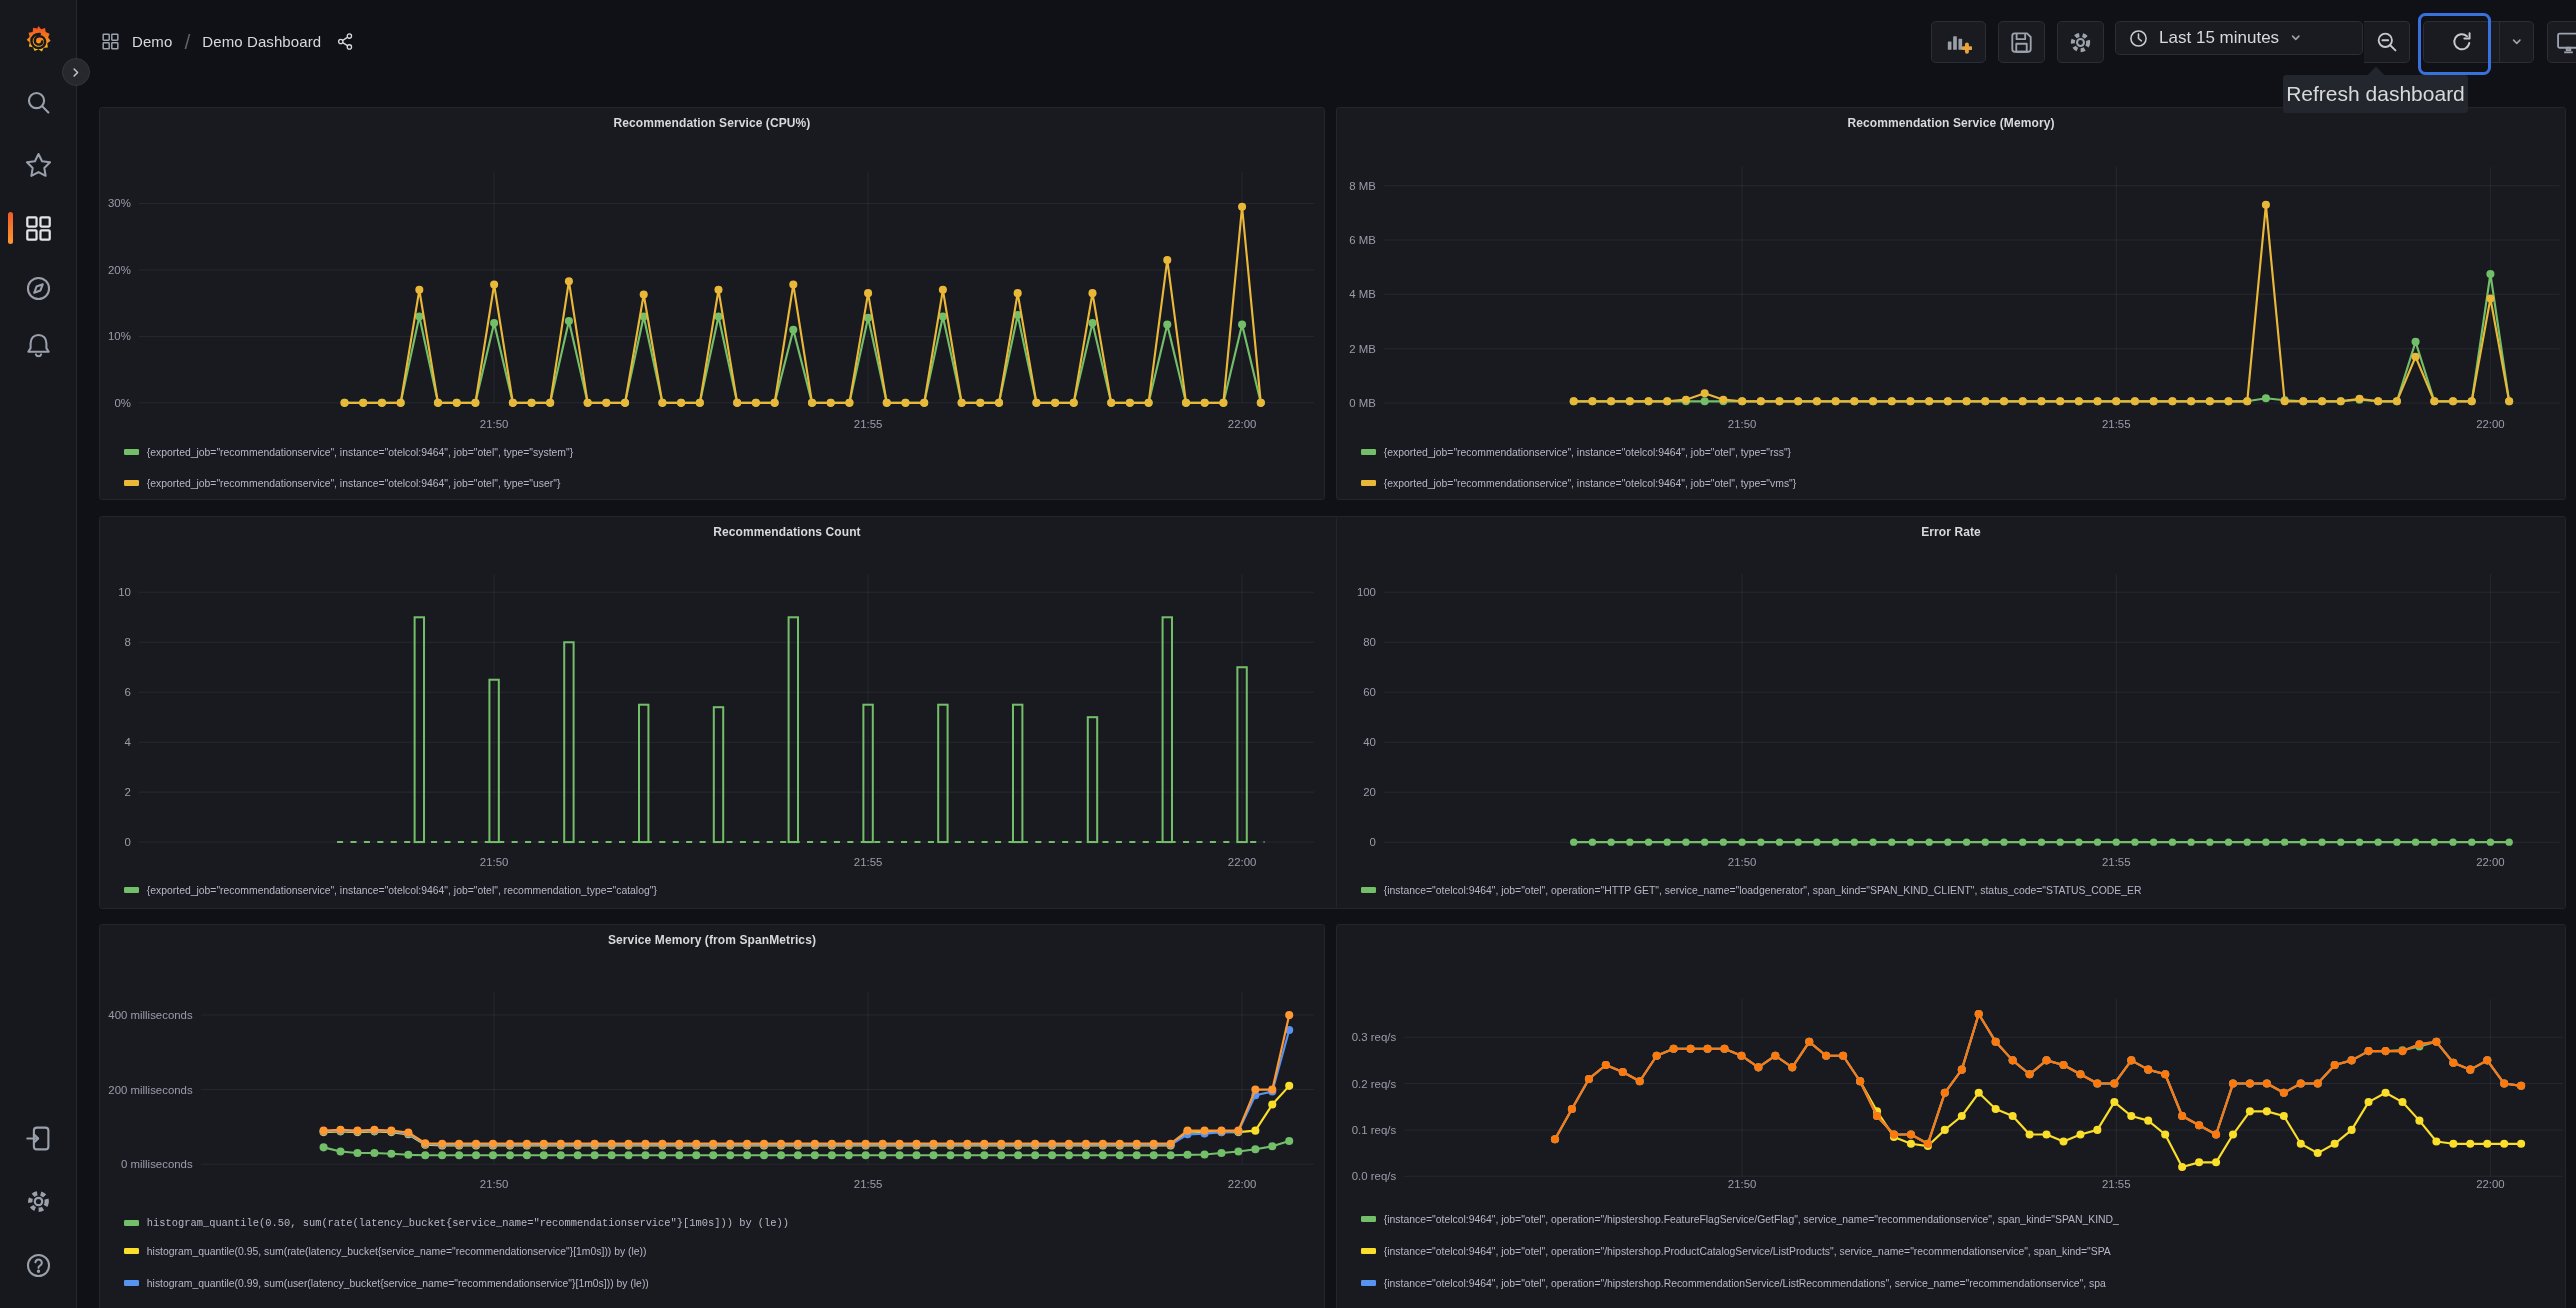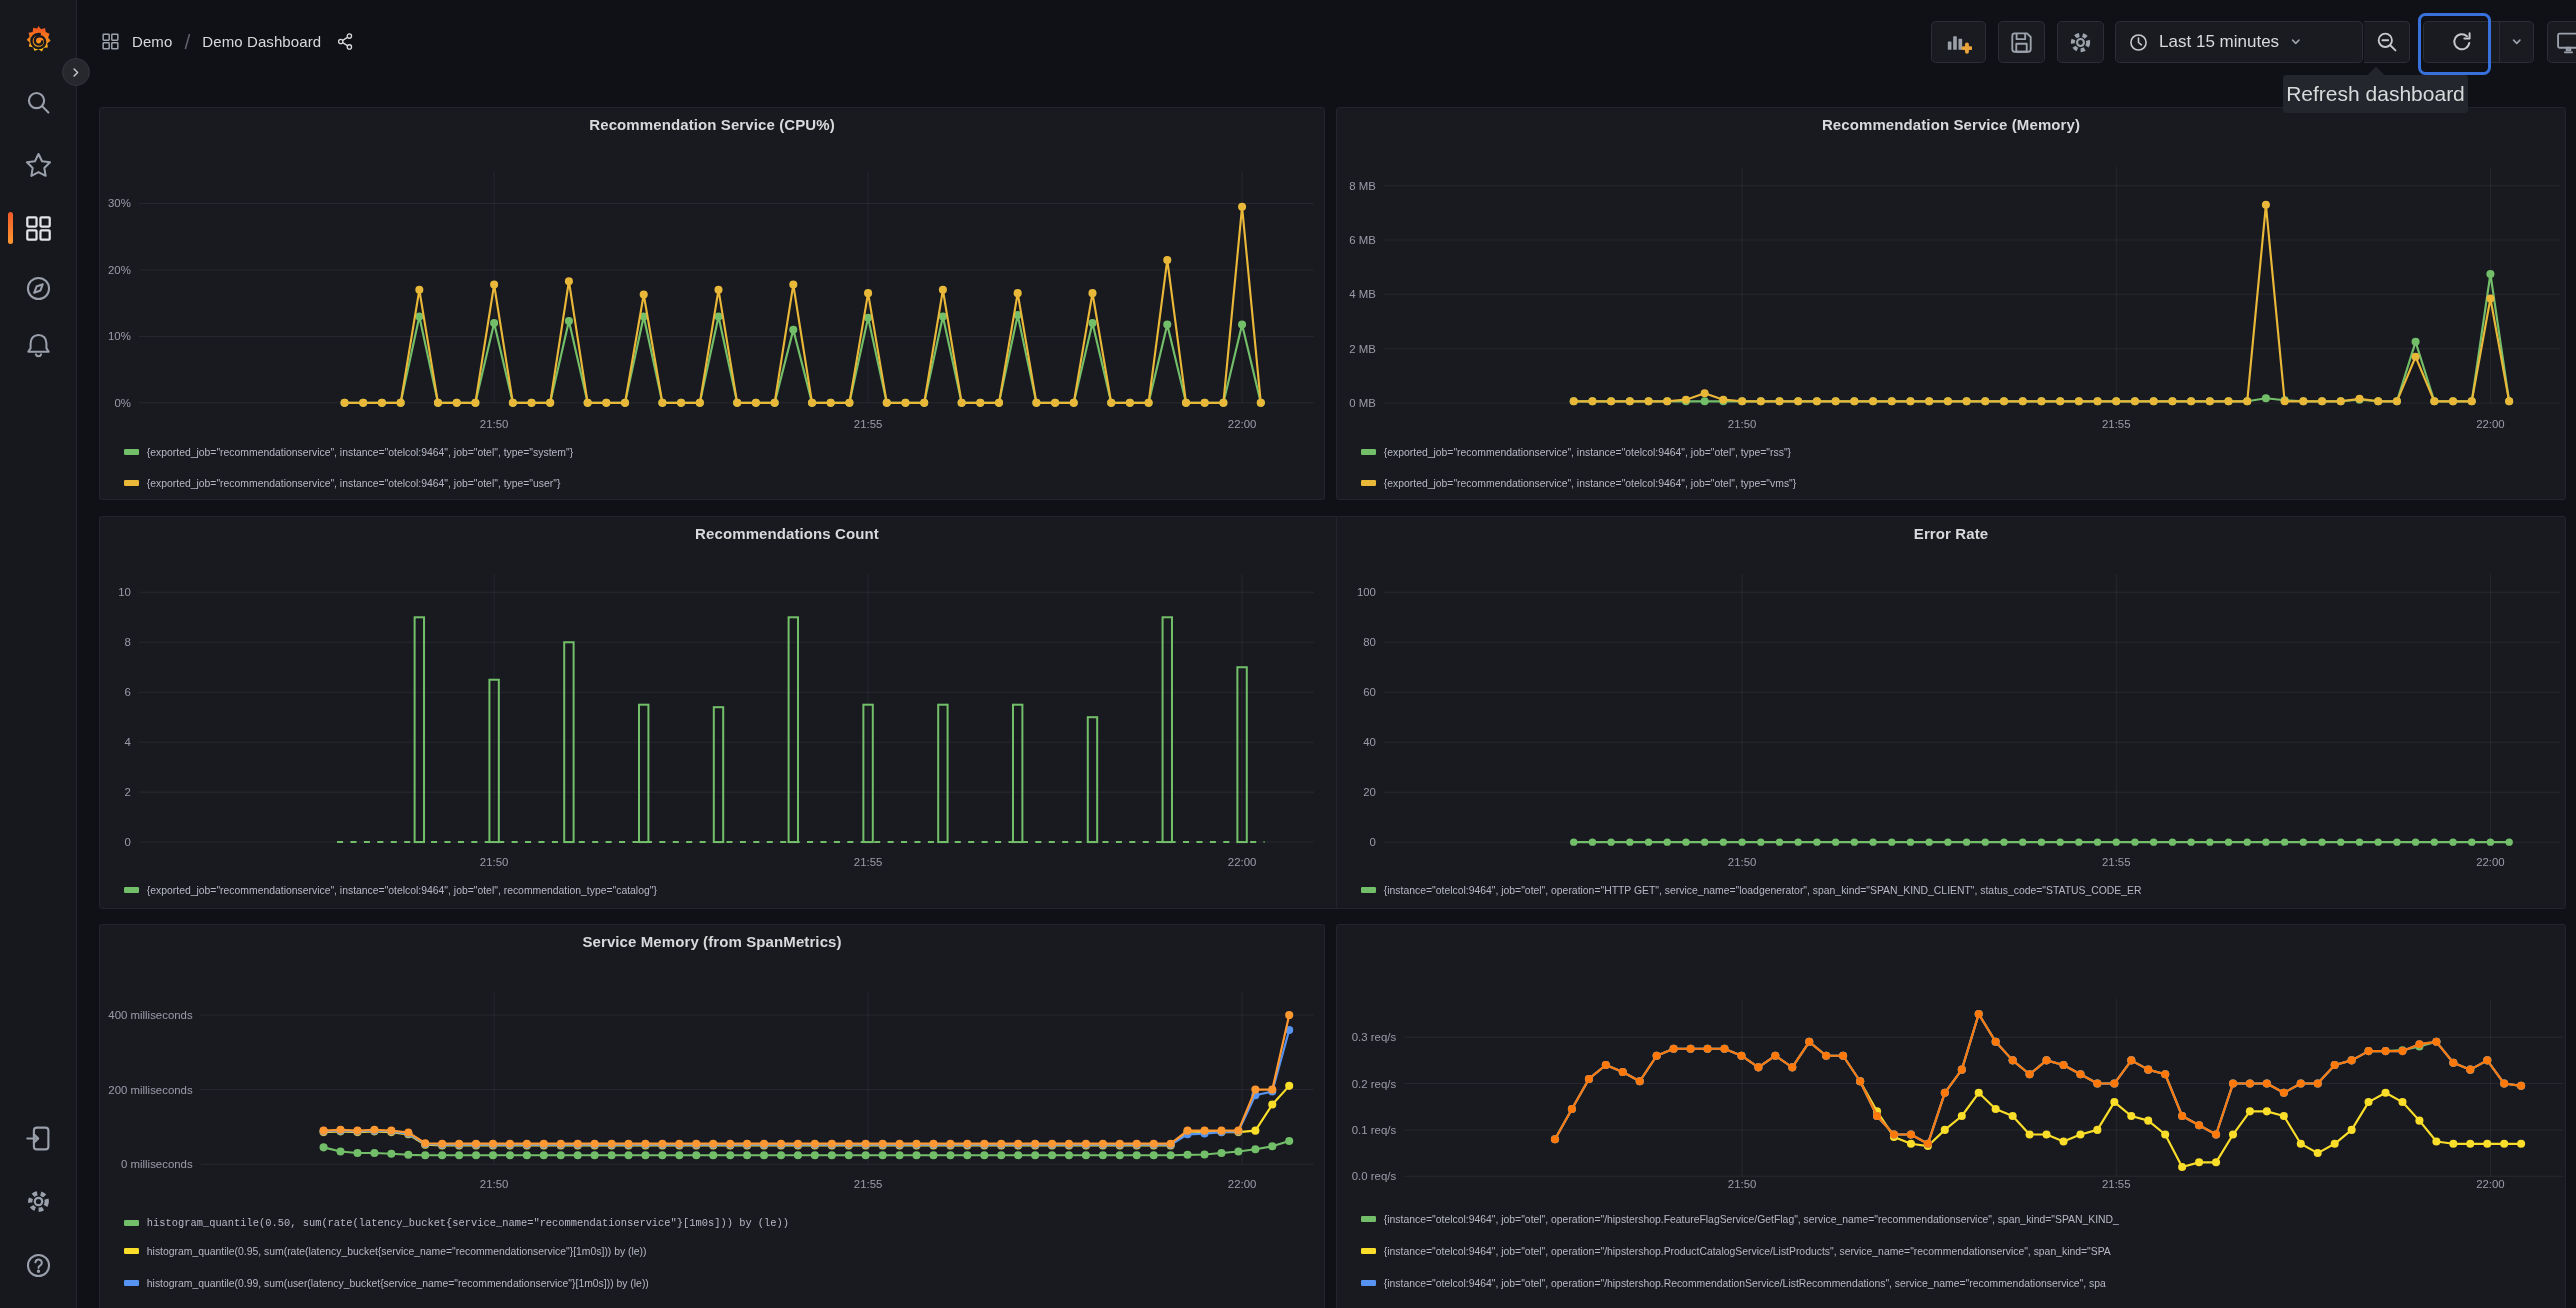--- a/index.html
+++ b/index.html
@@ -16,39 +16,39 @@
   .expand-btn svg{width:14.8px;height:14.8px;}
   
   .topnav{position:absolute;left:76px;top:0;right:0;height:83px;background:#0f1116;}
   .breadcrumb{position:absolute;left:25px;top:0;height:83px;display:flex;align-items:center;gap:12px;color:#d8d9da;}
   .breadcrumb .crumb{font-size:15px;letter-spacing:0.1px;}
   .breadcrumb .sep{color:#5e616b;font-size:21px;}
   .bc-icon{width:19px;height:19px;color:#9da3ad;}
   .share-icon{width:19px;height:19px;color:#d8d9da;margin-left:2.7px;}
   .tb-btn{position:absolute;top:21px;height:42px;box-sizing:border-box;border:1px solid #2c2e36;border-radius:4.7px;background:#191b21;color:#9da3ad;display:flex;align-items:center;justify-content:center;cursor:pointer;}
   .tb-btn svg{width:27px;height:27px;}
-  .timegroup{position:absolute;top:21px;left:2039px;width:248px;height:42px;box-sizing:border-box;border:1px solid #2c2e36;border-radius:4.7px;background:#191b21;display:flex;align-items:center;cursor:pointer;}
+  .timegroup{position:absolute;top:21px;left:2039px;width:248px;height:34px;box-sizing:border-box;border:1px solid #2c2e36;border-radius:4.7px;background:#191b21;display:flex;align-items:center;cursor:pointer;}
   .timegroup .clock{width:23px;height:23px;color:#c7c9ce;margin-left:10.7px;}
   .timegroup .tr-label{color:#d8d9da;font-size:17px;margin-left:9.4px;white-space:nowrap;}
   .timegroup .caret{width:17.5px;height:17.5px;color:#9da3ad;margin-left:8px;}
   .zoomout{position:absolute;top:21px;left:2288px;width:46px;height:42px;box-sizing:border-box;border:1px solid #2c2e36;border-left:none;border-radius:0 4.7px 4.7px 0;background:#191b21;color:#c7c9ce;display:flex;align-items:center;justify-content:center;cursor:pointer;}
   .zoomout svg{width:25.5px;height:25.5px;}
   .refreshgroup{position:absolute;top:21px;left:2347px;width:111px;height:42px;box-sizing:border-box;border:1px solid #2c2e36;border-radius:4.7px;background:#191b21;display:flex;cursor:pointer;}
   .refresh-part{flex:0 0 75px;display:flex;align-items:center;justify-content:center;color:#c7c9ce;}
   .refresh-part svg{width:25.5px;height:25.5px;}
   .refresh-caret{flex:1;border-left:1px solid #2c2e36;display:flex;align-items:center;justify-content:center;color:#9da3ad;}
   .refresh-caret svg{width:17.5px;height:17.5px;}
   .focus-ring{position:absolute;left:2342px;top:13.4px;width:67px;height:56px;border:3.4px solid #3871dc;border-radius:7.4px;pointer-events:none;z-index:8;}
   .monitor-btn{left:2471px;width:43px;}
   
   .tooltip{position:absolute;left:2283px;top:75px;width:185px;height:38px;background:#24262d;border-radius:3.4px;display:flex;align-items:center;justify-content:center;color:#d8d9da;font-size:21px;z-index:10;}
   .tooltip .caret-up{position:absolute;top:-6px;left:87px;width:12px;height:12px;background:#24262d;transform:rotate(45deg);}
   
   .panel{position:absolute;background:#181a20;border:1px solid #23252c;border-radius:2.7px;box-sizing:border-box;overflow:hidden;}
-  .panel-title{position:absolute;left:0;right:0;top:8px;margin:0;text-align:center;font-size:15px;font-weight:600;color:#d8d9da;letter-spacing:0.1px;cursor:pointer;}
+  .panel-title{position:absolute;left:0;right:0;top:8px;margin:0;text-align:center;font-size:12px;font-weight:600;color:#d8d9da;letter-spacing:0.1px;cursor:pointer;}
   .plot{position:absolute;left:0;top:0;}
   .legend-row{position:absolute;left:24px;right:9.4px;height:24px;display:flex;align-items:center;gap:8px;white-space:nowrap;overflow:hidden;cursor:pointer;}
   .legend-chip{flex:0 0 14.8px;width:14.8px;height:6px;border-radius:1.3px;}
   .legend-label{font-size:10.4px;color:rgba(204,204,220,0.88);}
   .gridline{stroke:rgba(204,204,220,0.08);stroke-width:1.5;}
   .ticktext{fill:rgba(204,204,220,0.72);font-size:17px;font-family:"Liberation Sans",sans-serif;}
 </style>
 </head>
 <body>
 

